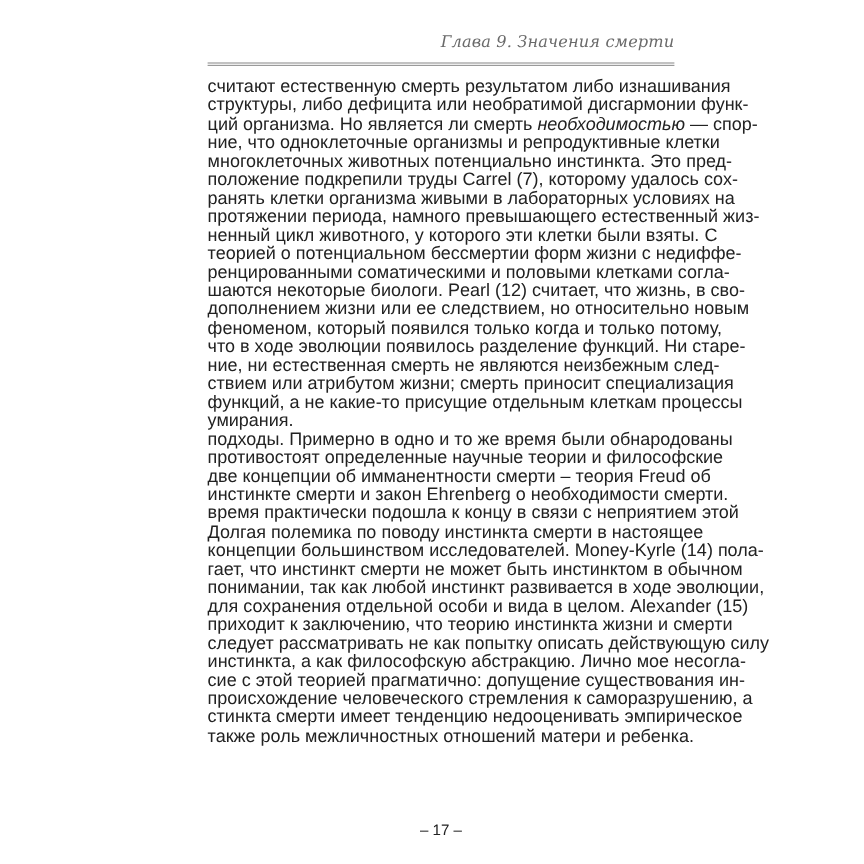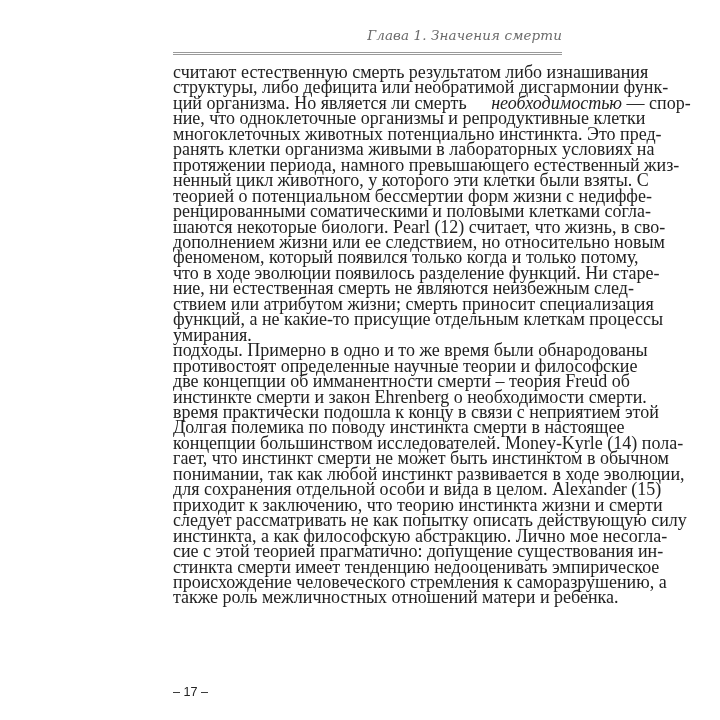--- a/index.html
+++ b/index.html
@@ -10,47 +10,48 @@
       font-family: "DejaVu Serif", serif; font-style: italic;
       font-size: 13.5px; color: #6a6a6a; letter-spacing: 0.1px;
     }
     .head-rule {
       position: absolute; left: 173px; width: 389px; top: 52px;
       height: 1px; border-top: 1px solid #9a9a9a; border-bottom: 1px solid #9a9a9a;
       box-sizing: content-box;
     }
     .body-text {
       position: absolute; left: 173px; width: 389px; top: 65px;
-      font-family: Liberation Serif, serif; font-size: 18px;
+      font-family: Liberation Sans, sans-serif; font-size: 15px;
       line-height: 15.45px; color: #222222;
       text-align: justify; hyphens: manual;
     }
     .body-text p { margin: 0; }
     .line { display: block; text-align: justify; text-align-last: justify; white-space: nowrap; }
     .line.last { text-align-last: left; }
-    .em { font-style: italic; margin-left: 20px; }
+    .em { font-style: italic; }
     .folio {
       position: absolute; left: 173px; width: 389px; top: 685px;
-      text-align: left; font-family: "Liberation Sans", sans-serif;
+      text-align: center; font-family: "Liberation Sans", sans-serif;
       font-size: 12.6px; color: #222222;
     }
   </style>
 </head>
 <body>
 
-<div class="running-head">Глава 1. Значения смерти</div>
+<div class="running-head">Глава 9. Значения смерти</div>
 <div class="head-rule"></div>
 
 <div class="body-text">
   <p>
     <span class="line">считают естественную смерть результатом либо изнашивания</span>
     <span class="line">структуры, либо дефицита или необратимой дисгармонии функ-</span>
     <span class="line"><span>ций организма. Но является ли смерть </span><span class="em">необходимостью</span><span> — спор-</span></span>
     <span class="line">ние, что одноклеточные организмы и репродуктивные клетки</span>
     <span class="line">многоклеточных животных потенциально инстинкта. Это пред-</span>
+    <span class="line">положение подкрепили труды Carrel (7), которому удалось сох-</span>
     <span class="line">ранять клетки организма живыми в лабораторных условиях на</span>
     <span class="line">протяжении периода, намного превышающего естественный жиз-</span>
     <span class="line">ненный цикл животного, у которого эти клетки были взяты. С</span>
     <span class="line">теорией о потенциальном бессмертии форм жизни с недиффе-</span>
     <span class="line">ренцированными соматическими и половыми клетками согла-</span>
     <span class="line">шаются некоторые биологи. Pearl (12) считает, что жизнь, в сво-</span>
     <span class="line">дополнением жизни или ее следствием, но относительно новым</span>
     <span class="line">феноменом, который появился только когда и только потому,</span>
     <span class="line">что в ходе эволюции появилось разделение функций. Ни старе-</span>
     <span class="line">ние, ни естественная смерть не являются неизбежным след-</span>
@@ -66,19 +67,19 @@
     <span class="line">время практически подошла к концу в связи с неприятием этой</span>
     <span class="line">Долгая полемика по поводу инстинкта смерти в настоящее</span>
     <span class="line">концепции большинством исследователей. Money-Kyrle (14) пола-</span>
     <span class="line">гает, что инстинкт смерти не может быть инстинктом в обычном</span>
     <span class="line">понимании, так как любой инстинкт развивается в ходе эволюции,</span>
     <span class="line">для сохранения отдельной особи и вида в целом. Alexander (15)</span>
     <span class="line">приходит к заключению, что теорию инстинкта жизни и смерти</span>
     <span class="line">следует рассматривать не как попытку описать действующую силу</span>
     <span class="line">инстинкта, а как философскую абстракцию. Лично мое несогла-</span>
     <span class="line">сие с этой теорией прагматично: допущение существования ин-</span>
+    <span class="line">происхождение человеческого стремления к саморазрушению, а</span>
     <span class="line">стинкта смерти имеет тенденцию недооценивать эмпирическое</span>
-    <span class="line">происхождение человеческого стремления к саморазрушению, а</span>
     <span class="line last">также роль межличностных отношений матери и ребенка.</span>
   </p>
 </div>
 
 <div class="folio">– 17 –</div>
 
 </body></html>

